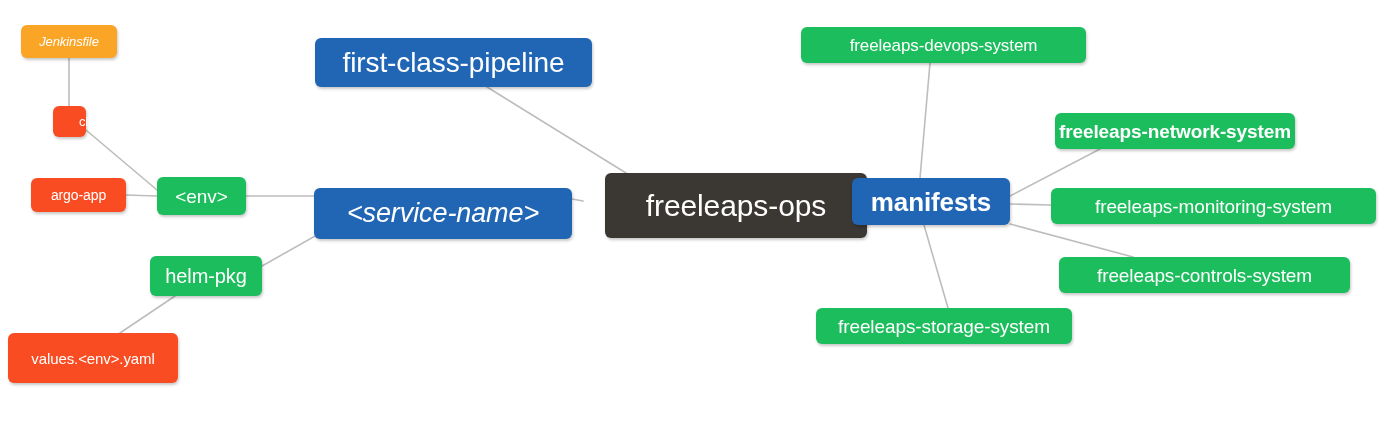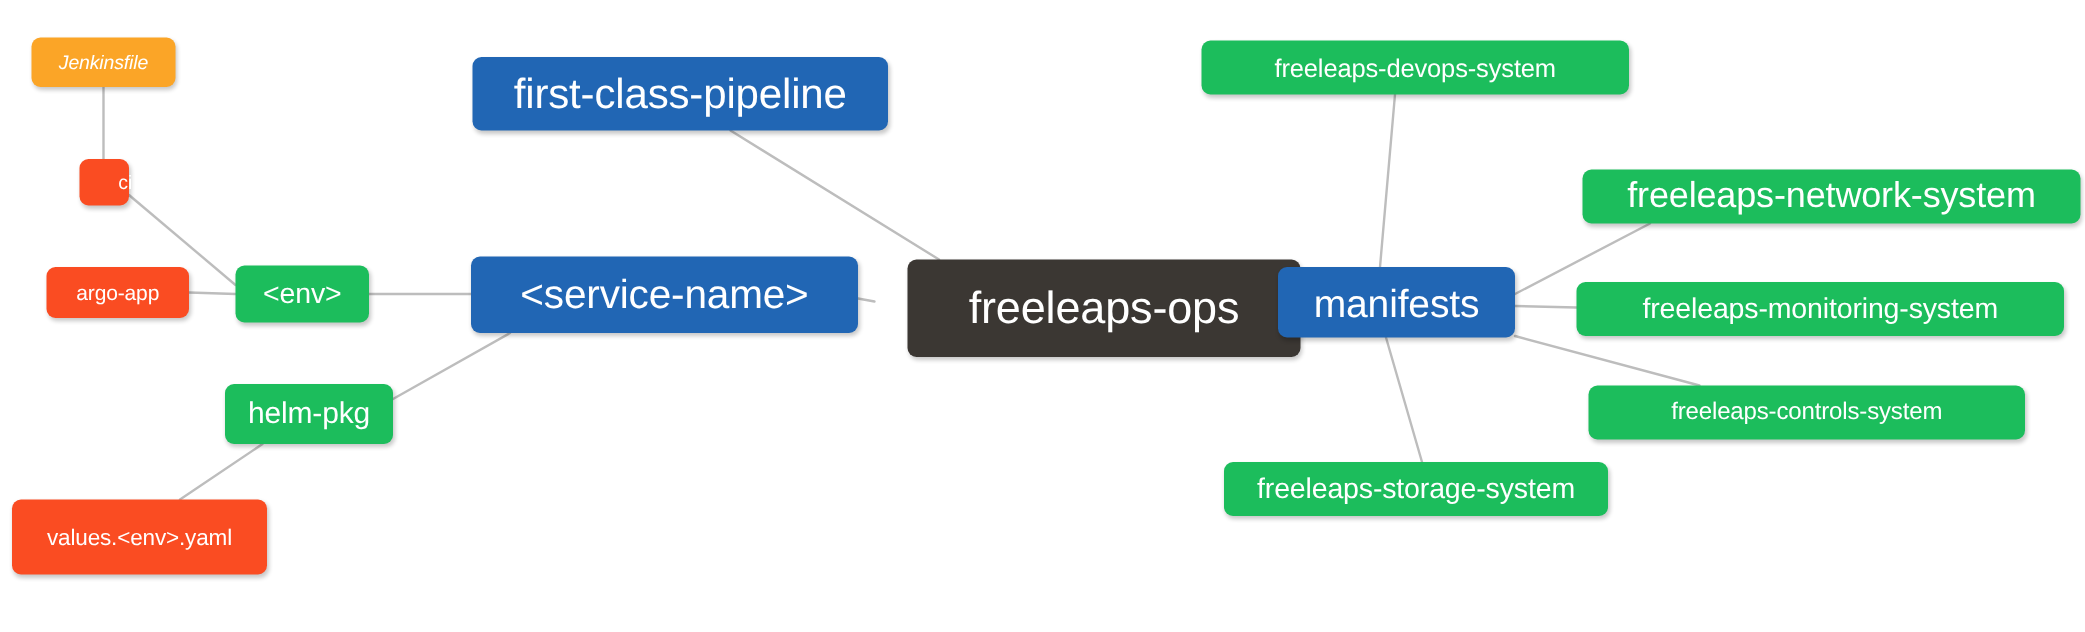--- a/index.html
+++ b/index.html
@@ -67,22 +67,22 @@
       <line x1="924" y1="225" x2="948" y2="308" stroke="#bdbdbd" stroke-width="1.6" stroke-linecap="round"></line>
     </svg>
   <div id="node-layer">
       <div class="node n-orange" style="left: 21px; top: 25px; width: 96px; height: 33px; font-size: 13px; font-style: italic;">Jenkinsfile</div>
       <div class="node n-red" style="left: 53px; top: 106px; width: 33px; height: 31px; font-size: 13px; padding-left: 28px;">ci</div>
       <div class="node n-red" style="left: 31px; top: 178px; width: 95px; height: 34px; font-size: 14px;">argo-app</div>
       <div class="node n-green" style="left: 157px; top: 177px; width: 89px; height: 38px; font-size: 19px;">&lt;env&gt;</div>
       <div class="node n-green" style="left: 150px; top: 256px; width: 112px; height: 40px; font-size: 20px;">helm-pkg</div>
       <div class="node n-red" style="left: 8px; top: 333px; width: 170px; height: 50px; font-size: 15px;">values.&lt;env&gt;.yaml</div>
       <div class="node n-blue" style="left: 315px; top: 38px; width: 277px; height: 49px; font-size: 28px;">first-class-pipeline</div>
-      <div class="node n-blue" style="left: 314px; top: 171px; width: 258px; height: 51px; font-size: 27px;">&lt;service-name&gt;</div>
+      <div class="node n-blue" style="left: 314px; top: 188px; width: 258px; height: 51px; font-size: 27px; font-style: italic;">&lt;service-name&gt;</div>
       <div class="node n-root" style="left: 583px; top: 173px; width: 262px; height: 65px; font-size: 30px; margin-left: 22px;">freeleaps-ops</div>
-      <div class="node n-blue" style="left: 852px; top: 178px; width: 158px; height: 47px; font-size: 26px;">manifests</div>
+      <div class="node n-blue" style="left: 852px; top: 178px; width: 158px; height: 47px; font-size: 26px; font-weight: bold;">manifests</div>
       <div class="node n-green" style="left: 801px; top: 27px; width: 285px; height: 36px; font-size: 17px;">freeleaps-devops-system</div>
-      <div class="node n-green" style="left: 1055px; top: 113px; width: 332px; height: 36px; font-size: 24px;">freeleaps-network-system</div>
+      <div class="node n-green" style="left: 1055px; top: 113px; width: 240px; height: 36px; font-size: 19px; font-weight: bold;">freeleaps-network-system</div>
       <div class="node n-green" style="left: 1051px; top: 188px; width: 325px; height: 36px; font-size: 19px; text-align: right;">freeleaps-monitoring-system</div>
-      <div class="node n-green" style="left: 1059px; top: 257px; width: 291px; height: 36px; font-size: 16px;">freeleaps-controls-system</div>
+      <div class="node n-green" style="left: 1059px; top: 257px; width: 291px; height: 36px; font-size: 19px;">freeleaps-controls-system</div>
       <div class="node n-green" style="left: 816px; top: 308px; width: 256px; height: 36px; font-size: 19px;">freeleaps-storage-system</div>
     </div>
 </div>
 
 </body></html>

